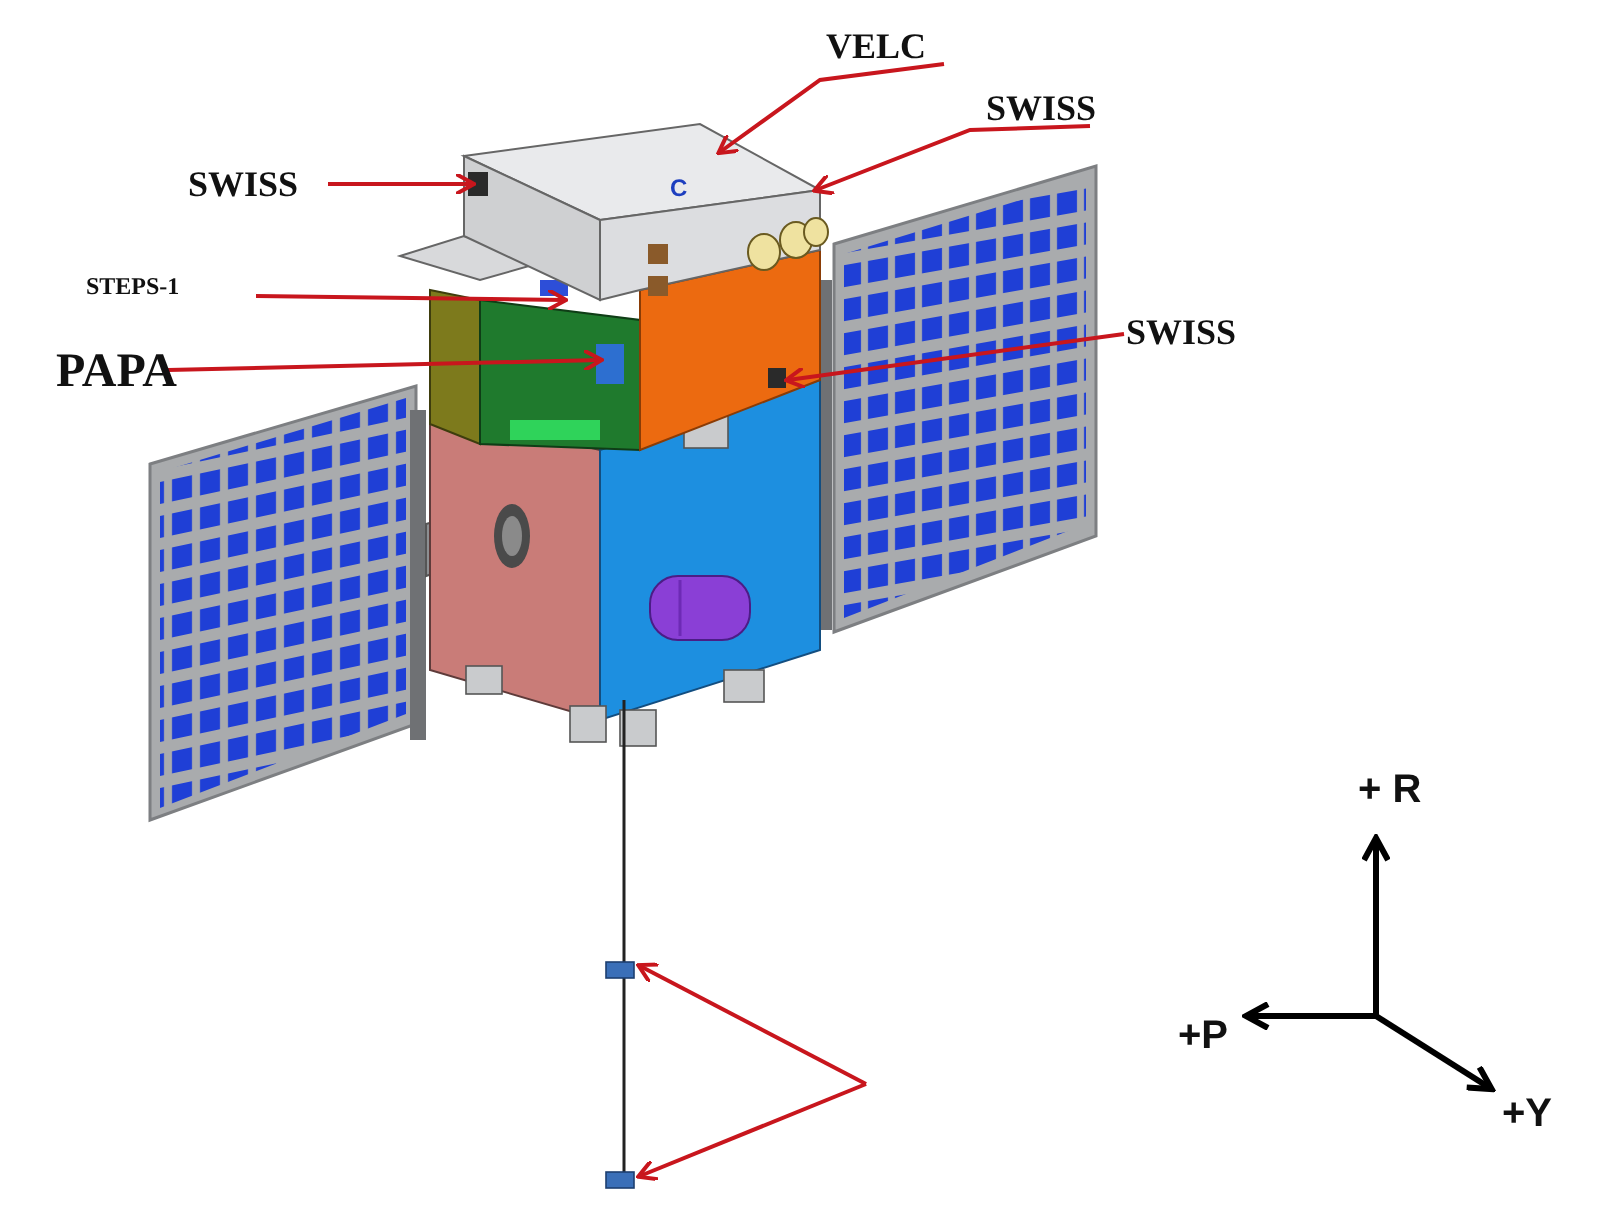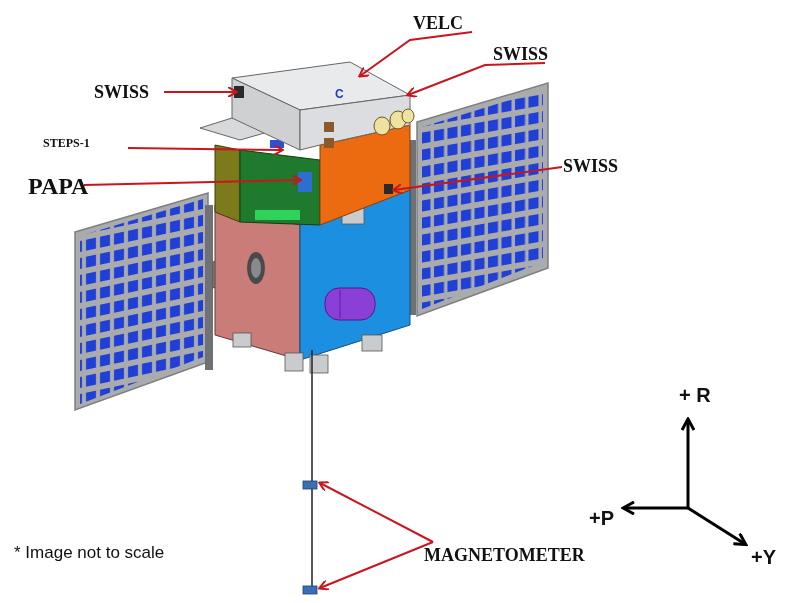--- a/index.html
+++ b/index.html
@@ -146,20 +146,18 @@
     </g>
   </svg>
 
   
   <div class="lbl" style="left:413px; top:14px; font-size:18px;">VELC</div>
   <div class="lbl" style="left:493px; top:45px; font-size:18px;">SWISS</div>
   <div class="lbl" style="left:94px; top:83px; font-size:18px;">SWISS</div>
   <div class="lbl" style="left:43px; top:137px; font-size:12px;">STEPS-1</div>
   <div class="lbl" style="left:28px; top:174px; font-size:24px;">PAPA</div>
   <div class="lbl" style="left:563px; top:157px; font-size:18px;">SWISS</div>
-  <div class="lbl" style="left:424px; top:546px; font-size:18px;">MAGNETOMETER</div>
 
   <div class="lbl-sans" style="left:679px; top:385px; font-size:20px;">+ R</div>
   <div class="lbl-sans" style="left:589px; top:508px; font-size:20px;">+P</div>
   <div class="lbl-sans" style="left:751px; top:547px; font-size:20px;">+Y</div>
 
-  <div class="note" style="left:14px; top:543px;">* Image not to scale</div>
 </div>
 
 </body></html>

